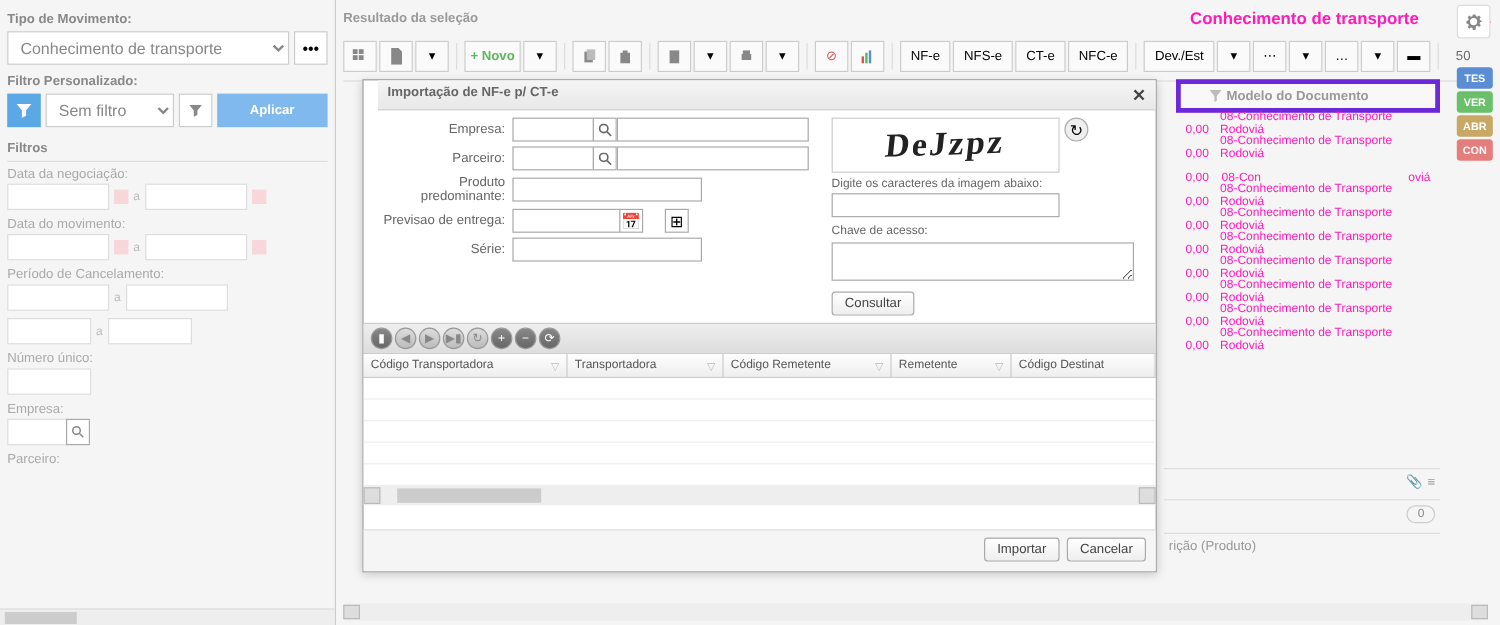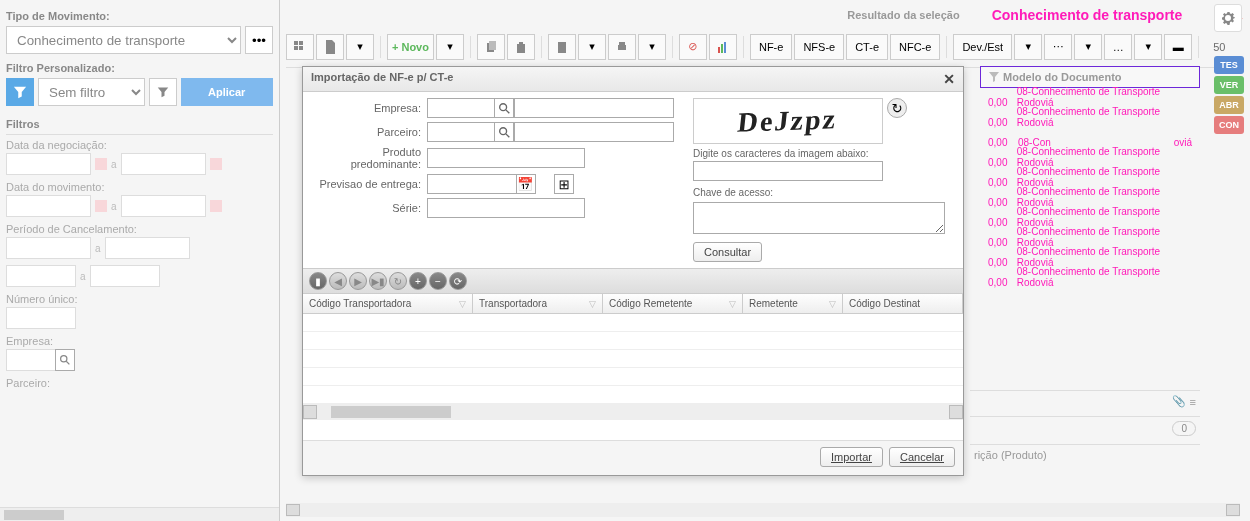--- a/index.html
+++ b/index.html
@@ -24,53 +24,53 @@
 .filter-group-label { color: #aaa; font-size: 11px; margin-bottom: 2px; }
 .filter-range { display: flex; align-items: center; gap: 4px; }
 .filter-input-sm { width: 85px; height: 22px; border: 1px solid #ddd; background: #fff; }
 .filter-input-cal { width: 12px; height: 12px; background: #f8d7da; display: inline-block; }
 .filter-a { color: #bbb; font-size: 10px; }
 .scrollbar-bottom { position: absolute; bottom: 0; left: 0; right: 0; height: 14px; background: #eee; border-top: 1px solid #ddd; display: flex; }
 .scroll-thumb { width: 60px; height: 10px; background: #ccc; margin: 2px 0 0 4px; }
 
 
 .main-area { position: absolute; left: 280px; top: 0; right: 0; height: 521px; padding: 4px 6px; }
-.main-header { display: flex; justify-content: flex-end; align-items: center; height: 22px; gap: 32px; }
+.main-header { display: flex; justify-content: space-between; align-items: center; height: 22px; gap: 32px; }
 .result-label { color: #999; font-weight: bold; font-size: 11px; }
 .brand-label { color: #ff1bb9; font-weight: bold; font-size: 14px; margin-right: 40px; }
 .tag-icon { color: #bbb; margin-left: 8px; }
 
 .toolbar { display: flex; gap: 2px; align-items: center; padding: 4px 0; border-bottom: 1px solid #ddd; height: 42px; }
 .tool-btn { height: 26px; min-width: 28px; border: 1px solid #ccc; background: #fafafa; cursor: pointer; display: flex; align-items: center; justify-content: center; font-size: 11px; padding: 0 4px; }
 .tool-btn.novo { color: #5cb85c; font-weight: bold; }
 .tool-btn.novo .plus { color: #5cb85c; font-weight: bold; margin-right: 3px; }
 .tool-sep { width: 1px; height: 22px; background: #ddd; margin: 0 4px; }
 .tool-drop { width: 14px; border-left: 1px solid #ccc; }
 .tool-text { padding: 0 8px; }
-.bg-col-header { padding: 4px 8px; color: #999; font-weight: bold; border: 1px solid #6d28d9; background: #f8f8f8; }
+.bg-col-header { padding: 4px 24px; color: #999; font-weight: bold; border: 4px solid #6d28d9; background: #f8f8f8; }
 .bg-rows { margin-top: 2px; }
 .bg-row { display: flex; padding: 2px 8px; color: #ff1bb9; font-size: 10px; height: 20px; align-items: flex-end; }
 .bg-row span:first-child { width: 30px; }
 
 .bg-section { margin-top: 40px; border-top: 1px solid #ddd; }
 .bg-section-label { color: #999; padding: 4px; display: flex; justify-content: space-between; }
 .badge-0 { border: 1px solid #ccc; border-radius: 10px; padding: 1px 8px; font-size: 10px; color: #888; }
 
 
 .right-badges { position: absolute; right: 6px; top: 56px; display: flex; flex-direction: column; gap: 2px; }
 .badge { width: 30px; height: 18px; border-radius: 3px; color: #fff; font-size: 9px; font-weight: bold; display: flex; align-items: center; justify-content: center; }
 .badge.tes { background: #5a8dd4; }
 .badge.ver { background: #6abf69; }
 .badge.abr { background: #c9a865; }
 .badge.con { background: #e67d7d; }
 .gear-btn { position: absolute; right: 8px; top: 4px; width: 28px; height: 28px; border: 1px solid #ddd; background: #fff; border-radius: 3px; cursor: pointer; display: flex; align-items: center; justify-content: center; }
 
 
 .modal { position: absolute; left: 302px; top: 66px; width: 662px; background: #fff; border: 1px solid #999; box-shadow: 0 2px 8px rgba(0,0,0,0.2); }
-.modal-title { background: linear-gradient(#f5f5f5, #e8e8e8); padding: 4px 8px; font-weight: bold; color: #666; border-bottom: 1px solid #ccc; display: flex; justify-content: space-between; }
+.modal-title { background: linear-gradient(#f5f5f5, #e8e8e8); padding: 4px 8px; font-weight: bold; color: #666; border-bottom: 1px solid #ccc; display: flex; justify-content: space-between; margin-left: 12px; }
 .modal-close { cursor: pointer; font-weight: bold; font-size: 14px; color: #444; }
 .modal-body { padding: 6px 10px; display: flex; gap: 10px; }
 .form-left { flex: 1; }
 .form-right { width: 260px; }
 .form-row { display: flex; align-items: center; margin-bottom: 4px; }
 .form-label { width: 114px; text-align: right; padding-right: 6px; color: #666; font-size: 11px; }
 .form-dropdown { border: 1px solid #aaa; background: linear-gradient(#fff,#eee); padding: 2px 6px; border-radius: 3px; cursor: pointer; display: flex; align-items: center; gap: 4px; font-size: 11px; color: #444; }
 .form-input { height: 20px; border: 1px solid #aaa; padding: 1px 2px; }
 .form-input.w70 { width: 68px; }
 .form-input.w160 { width: 160px; }
@@ -93,21 +93,21 @@
 .grid-header { display: flex; background: linear-gradient(#fefefe,#eee); border-top: 1px solid #ccc; border-bottom: 1px solid #ccc; }
 .gcol { padding: 4px 6px; border-right: 1px solid #ccc; font-size: 10px; color: #555; display: flex; align-items: center; justify-content: space-between; }
 .gcol .funnel { color: #bbb; font-size: 9px; cursor: pointer; }
 .grid-body { height: 90px; background: #fff; }
 .grid-body .grow { height: 18px; border-bottom: 1px solid #eee; }
 .grid-hscroll { height: 16px; background: #eee; display: flex; align-items: center; }
 .grid-hscroll .thumb { width: 120px; height: 12px; background: #ccc; margin-left: 14px; }
 .grid-hscroll .arrow { width: 14px; height: 14px; background: #ddd; border: 1px solid #bbb; }
 
 .modal-footer { padding: 6px 8px 8px 8px; background: #f5f5f5; border-top: 1px solid #ddd; display: flex; justify-content: flex-end; gap: 6px; margin-top: 20px; }
-.modal-footer button { padding: 3px 10px; border: 1px solid #aaa; background: linear-gradient(#fff,#eee); border-radius: 3px; cursor: pointer; font-size: 11px; color: #444; text-decoration: underline; }
+.modal-footer button { padding: 3px 10px; border: 1px solid #aaa; background: linear-gradient(#fff,#eee); border-radius: 3px; cursor: pointer; font-size: 11px; color: #444; }
 
 .bg-hscroll { position: absolute; left: 286px; right: 10px; bottom: 4px; height: 14px; background: #eee; display: flex; align-items: center; }
 .bg-hscroll .arrow { width: 14px; height: 12px; background: #ddd; border: 1px solid #bbb; }
 .bg-hscroll .track { flex: 1; }
 </style>
 </head>
 <body>
 
 <div class="left-panel">
   <div class="section-label">Tipo de Movimento:</div>

